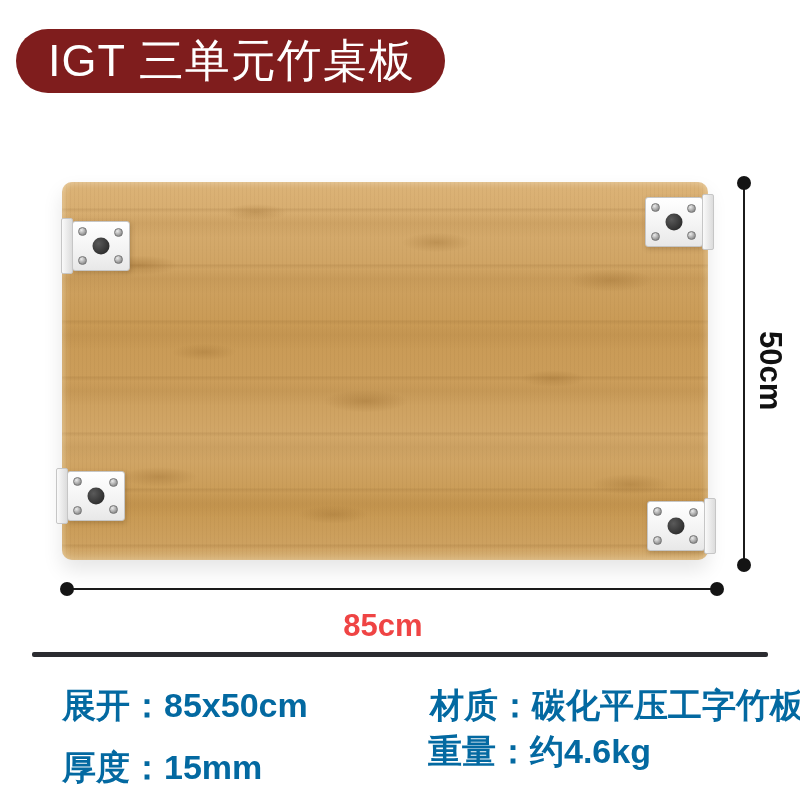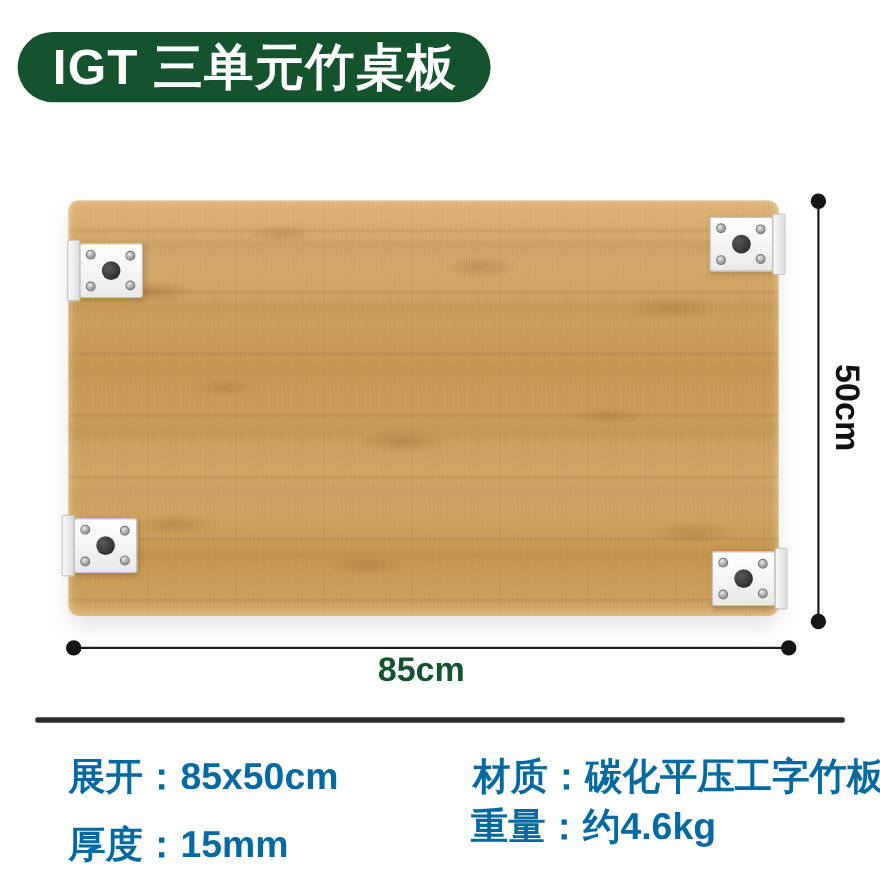--- a/index.html
+++ b/index.html
@@ -8,25 +8,25 @@
     background: #ffffff;
     font-family: "Liberation Sans", "DejaVu Sans", sans-serif;
     position: relative;
     overflow: hidden;
   }
   .page { position: absolute; inset: 0; background: #ffffff; }
 
   
   .badge {
     position: absolute; left: 16px; top: 29px; height: 64px;
-    background: #14532d; color: #ffffff;
+    background: #7f1d1d; color: #ffffff;
     border-radius: 33px;
     display: flex; align-items: center;
     padding: 0 30px 0 32px;
-    font-size: 45px; font-weight: 700; letter-spacing: 1px;
+    font-size: 45px; font-weight: 400; letter-spacing: 1px;
     white-space: nowrap;
   }
 
   
   .board {
     position: absolute; left: 62px; top: 182px; width: 646px; height: 378px;
     border-radius: 10px;
     background:
       radial-gradient(ellipse 55px 14px at 12% 22%, rgba(146,100,40,.38), rgba(146,100,40,0) 70%),
       radial-gradient(ellipse 45px 12px at 30% 8%,  rgba(146,100,40,.30), rgba(146,100,40,0) 70%),
@@ -100,23 +100,23 @@
     writing-mode: vertical-rl;
     font-size: 31px; font-weight: 700; color: #111111;
   }
   .hdim-line {
     position: absolute; left: 67px; top: 588px; width: 650px; height: 2px;
     background: #1b1b1b;
   }
   .hdim-dot-left  { left: 60px;  top: 582px; }
   .hdim-dot-right { left: 710px; top: 582px; }
   .hdim-label {
-    position: absolute; left: 320px; top: 591px; width: 126px;
+    position: absolute; left: 320px; top: 608px; width: 126px;
     text-align: center;
-    font-size: 31px; font-weight: 700; color: #14532d;
+    font-size: 31px; font-weight: 700; color: #ef4444;
   }
 
   
   .divider {
     position: absolute; left: 32px; top: 652px; width: 736px; height: 5px;
     background: #2b2c30; border-radius: 2px;
   }
   .spec-row {
     position: absolute;
     font-size: 34px; font-weight: 600; color: #0369a1;

